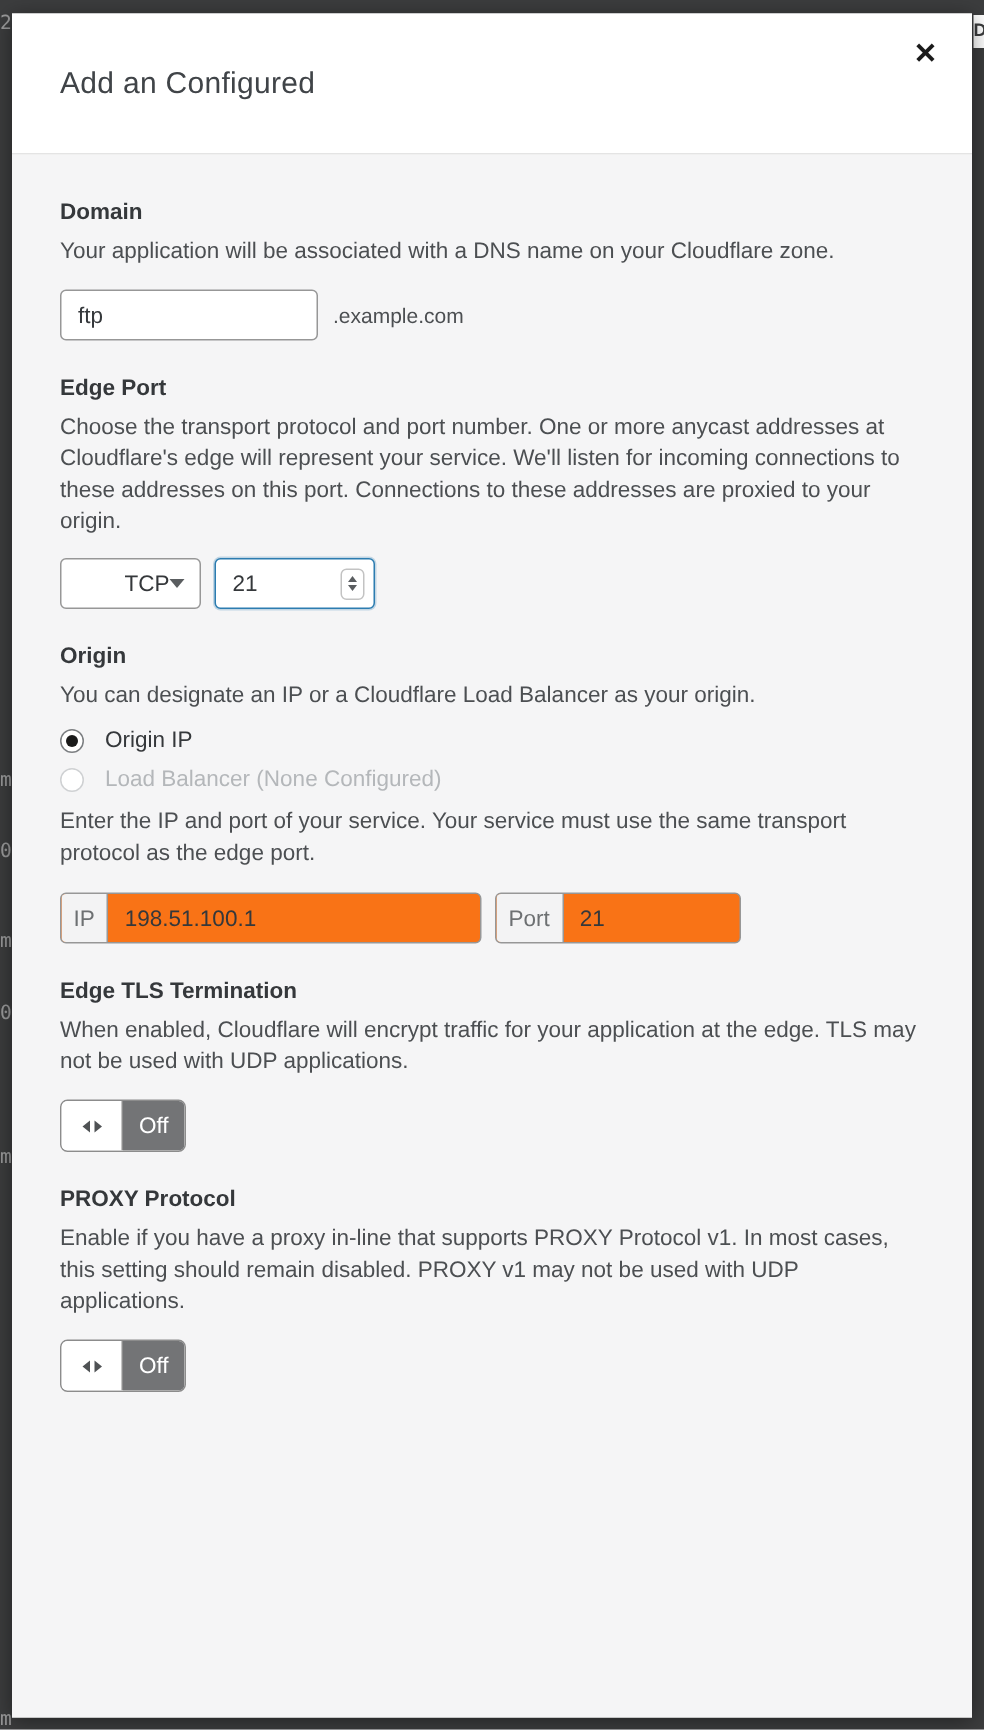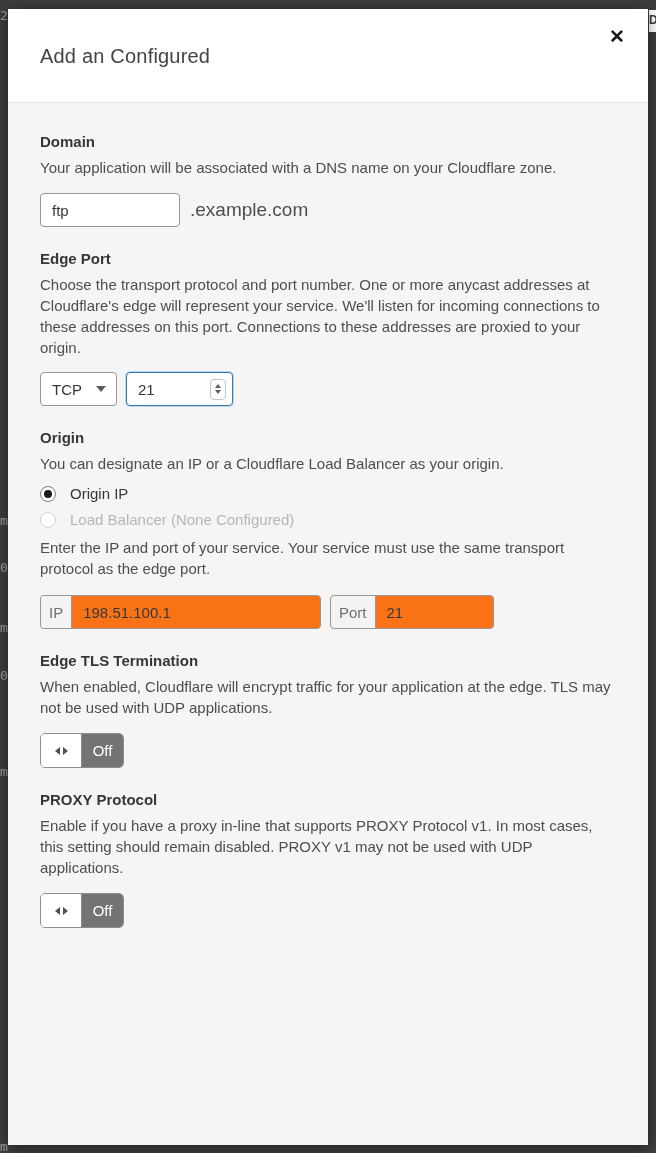--- a/index.html
+++ b/index.html
@@ -48,25 +48,25 @@
   .section { margin-bottom:23px; }
   .sec-label { font-size:15px; font-weight:bold; color:#35383b; margin-bottom:7px; }
   .sec-desc  { font-size:15px; color:#4c4f52; line-height:21px; max-width:580px; margin-bottom:15px; }
   
   .text-input {
     height:34px; background:#fff; border:1px solid #979797; border-radius:4px;
     font-family:"Liberation Sans", sans-serif;
     font-size:15px; color:#35383b; padding:0 11px; outline:none;
   }
   .row { display:flex; align-items:center; }
-  .suffix-text { font-size:19px; color:#4c4f52; margin-left:10px; }
+  .suffix-text { font-size:14px; color:#4c4f52; margin-left:10px; }
   
   .select-box {
-    width:77px; height:34px; background:#fff; border:1px solid #979797; border-radius:4px;
-    display:flex; align-items:center; justify-content:space-between;
+    width:94px; height:34px; background:#fff; border:1px solid #979797; border-radius:4px;
+    display:flex; align-items:center; justify-content:flex-end;
     padding:0 10px 0 11px; font-size:15px; color:#35383b; cursor:pointer;
   }
   .caret-down {
     width:0; height:0; border-left:5px solid transparent; border-right:5px solid transparent;
     border-top:6px solid #5a5d60;
   }
   
   .number-wrap {
     width:107px; height:34px; margin-left:9px; background:#fff;
     border:1px solid #2c7cb0; border-radius:4px;
@@ -155,21 +155,21 @@
     <div class="modal-title">Add an Configured</div>
     <div class="close-btn">✕</div>
   </div>
 
   <div class="modal-body">
 
     <div class="section">
       <div class="sec-label">Domain</div>
       <div class="sec-desc">Your application will be associated with a DNS name on your Cloudflare zone.</div>
       <div class="row">
-        <input class="text-input" style="width: 140px;" value="ftp">
+        <input class="text-input" style="width: 172px;" value="ftp">
         <span class="suffix-text">.example.com</span>
       </div>
     </div>
 
     <div class="section">
       <div class="sec-label">Edge Port</div>
       <div class="sec-desc" style="margin-bottom:14px;">Choose the transport protocol and port number. One or more anycast addresses at Cloudflare's edge will represent your service. We'll listen for incoming connections to these addresses on this port. Connections to these addresses are proxied to your origin.</div>
       <div class="row">
         <div class="select-box">
           <span>TCP</span>

